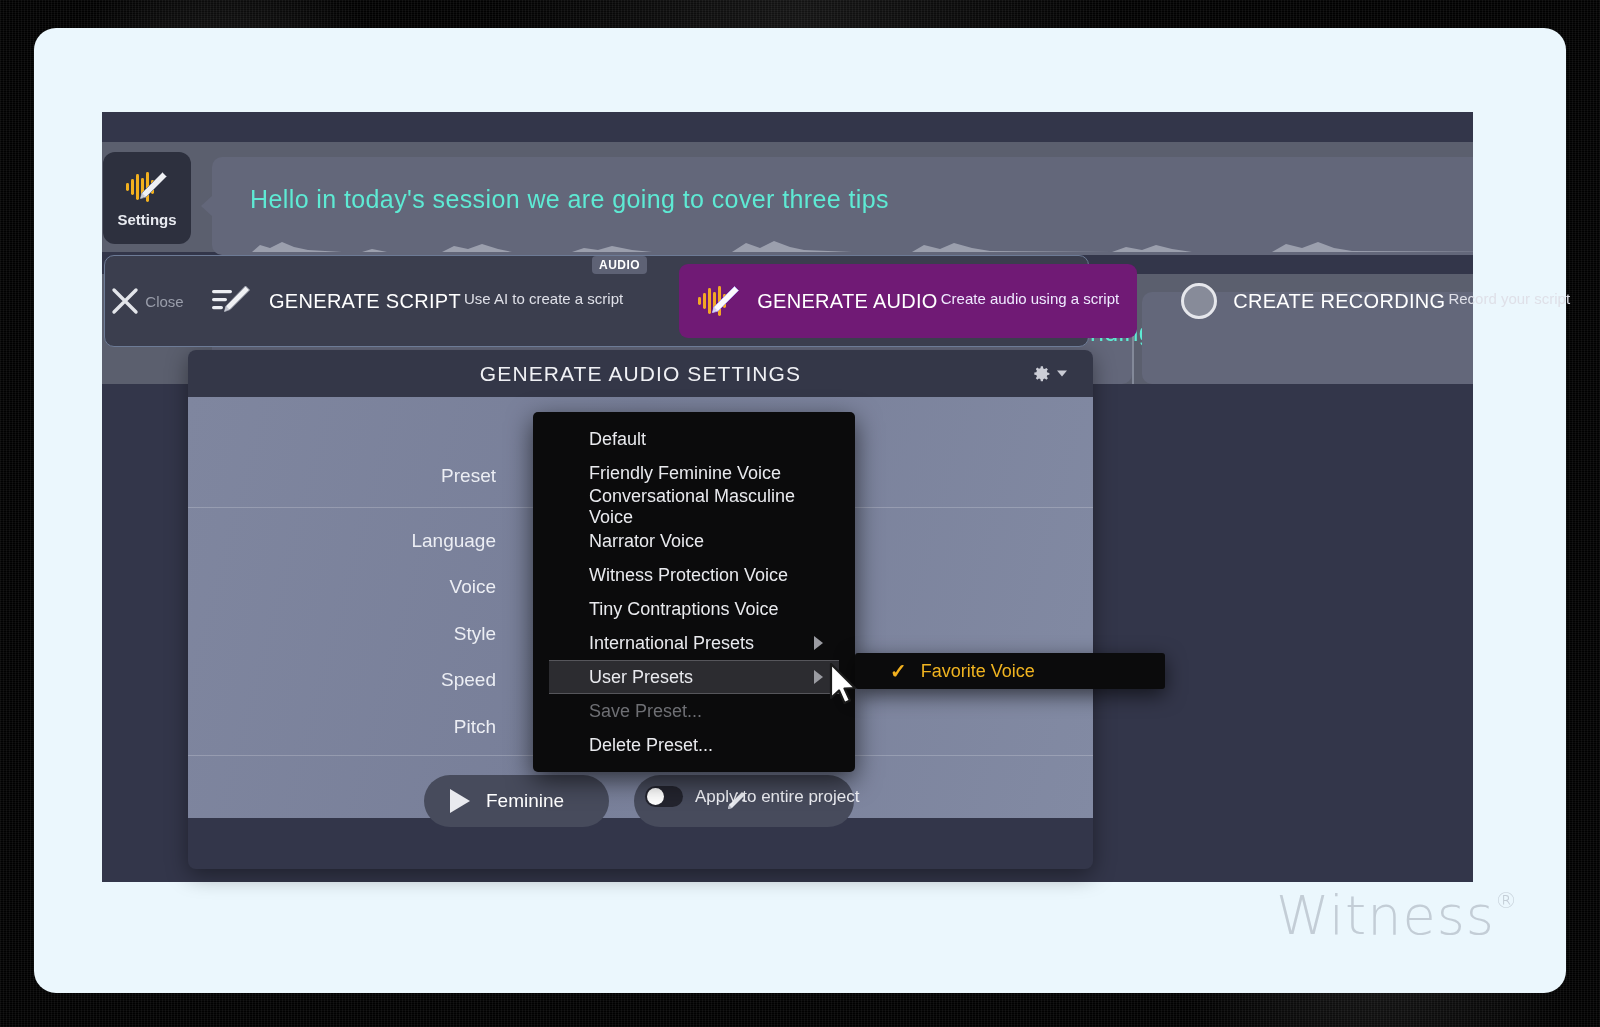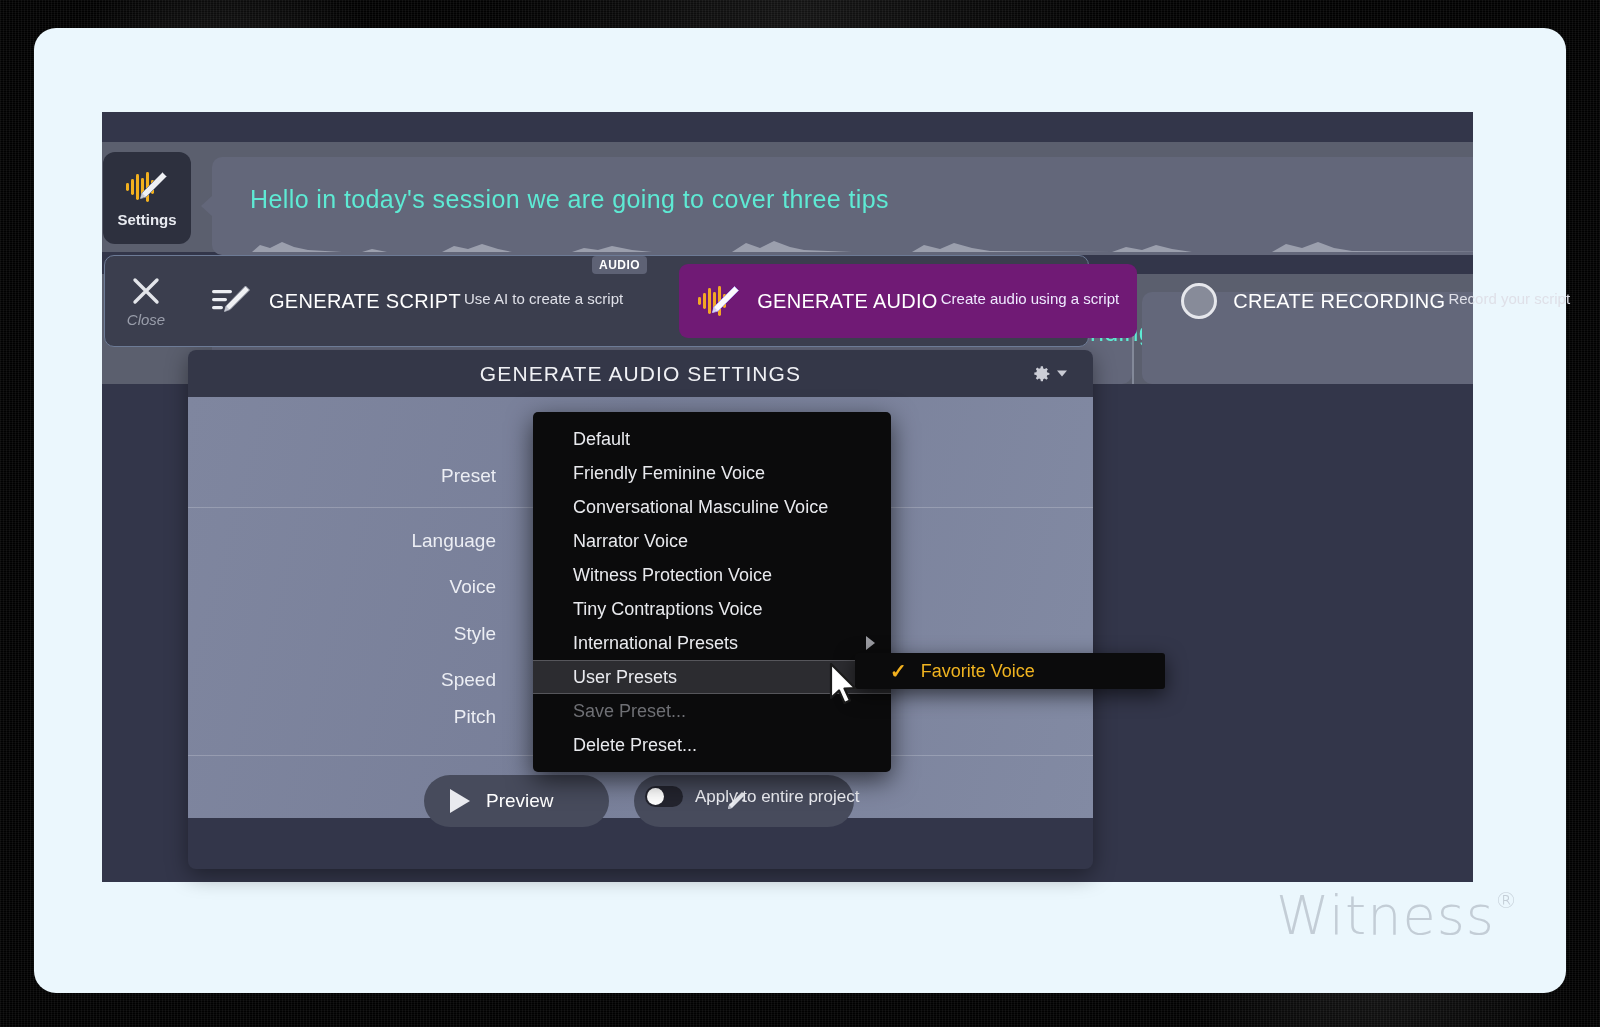--- a/index.html
+++ b/index.html
@@ -99,24 +99,23 @@
     position: absolute; left: 104px; top: 255px;
     width: 985px; height: 92px;
     background: #3b3e4e;
     border-radius: 10px;
     border: 1px solid #6d7b96;
     display: flex; align-items: center;
     z-index: 10;
   }
   .close-cell {
     width: 82px; height: 100%;
-    display: flex; flex-direction: column;
+    display: flex; flex-direction: row;
     align-items: center; justify-content: center; gap: 3px;
     flex: 0 0 auto;
-    font-style: italic;
   }
   .close-cell .lbl { color: #9a9eab; font-size: 15px; }
 
   .tab {
     display: flex; align-items: center; gap: 16px;
     height: 74px; padding: 0 18px;
     border-radius: 9px;
     position: relative;
     flex: 0 0 auto;
   }
@@ -216,24 +215,24 @@
   .toggle .knob {
     position: absolute; left: 2px; top: 2px;
     width: 17px; height: 17px; border-radius: 50%;
     background: #fff;
   }
   .toggle-lbl { color: #f0f1f6; font-size: 17px; }
 
   
   .ctxmenu {
     position: absolute; left: 533px; top: 412px;
-    width: 358px;
+    width: 322px;
     background: #0b0b0c;
     border-radius: 5px;
-    padding: 10px 0;
+    padding: 10px 16px;
     z-index: 30;
     box-shadow: 0 8px 26px rgba(0,0,0,.62);
   }
   .mi {
     height: 34px;
     display: flex; align-items: center;
     padding: 0 14px 0 40px;
     color: #e9eaee; font-size: 18px;
     position: relative;
   }
@@ -428,29 +427,29 @@
     </div>
 
     <div class="row" style="top:218px;height:38px">
       <div class="rlabel">Style</div>
     </div>
 
     <div class="row" style="top:264px;height:38px">
       <div class="rlabel">Speed</div>
     </div>
 
-    <div class="row" style="top:301px;height:38px">
+    <div class="row" style="top:311px;height:38px">
       <div class="rlabel">Pitch</div>
     </div>
 
     <div class="hr" style="top:358px"></div>
 
     <div class="btn-pill" style="left:236px;top:378px;width:185px">
       <div class="play-tri"></div>
-      <span>Preview</span>
+      <span>Feminine</span>
     </div>
 
     <div class="btn-pill" style="left:446px;top:378px;width:220px;justify-content:center">
       <svg width="26" height="26" viewBox="0 0 26 26">
         <path d="M19 4 L22 7 L9 20 L5 21 L6 17 Z" fill="#e8eaf0"></path>
         <path d="M5 21 L6 17 L9 20 Z" fill="#b9bcc7"></path>
         <circle cx="20.5" cy="12.5" r="1.3" fill="#e8eaf0"></circle>
         <circle cx="14" cy="5" r="1" fill="#e8eaf0"></circle>
       </svg>
       <span></span>

